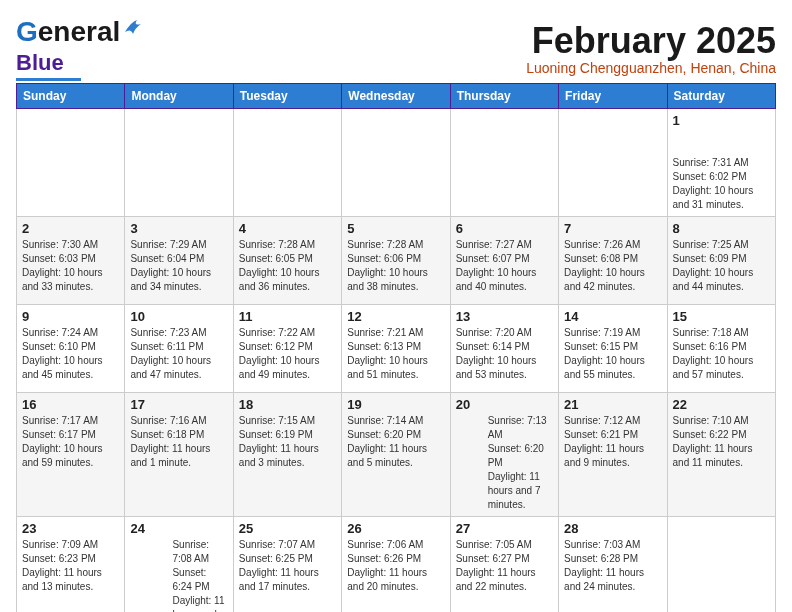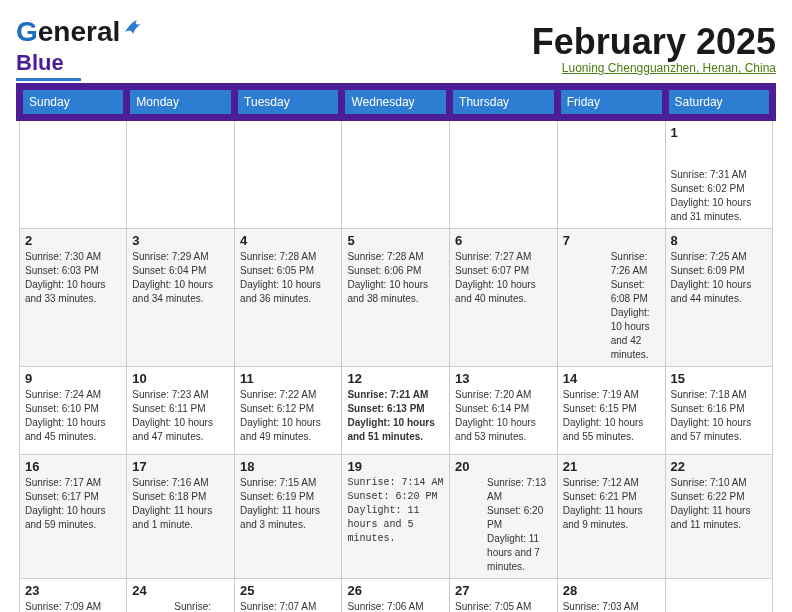--- a/index.html
+++ b/index.html
@@ -24,37 +24,36 @@
     .title-block {
       text-align: right;
     }
     .month-title {
       font-size: 36px;
       font-weight: bold;
       color: #1a1a1a;
       line-height: 1.1;
     }
     .location {
-      font-size: 12px;
-      color: #4d7c0f;
-      text-decoration: underline;
+      font-size: 14px;
+      color: #c2410c;
     }
     table {
       width: 100%;
       border-collapse: collapse;
       font-size: 11px;
     }
     thead tr th {
       background: #2d7dd2;
       color: #fff;
-      font-weight: normal;
+      font-weight: bold;
       text-align: left;
       padding: 5px 6px;
       font-size: 12px;
-      border: 7px solid #4c1d95;
+      border: 1px solid #4c1d95;
     }
     tbody tr td {
       border: 1px solid #ccc;
       vertical-align: top;
       padding: 4px 5px;
       height: 88px;
       width: 108px;
       color: #222;
       background: #fff;
     }
@@ -166,21 +165,21 @@
 Daylight: 10 hours and 38 minutes.</div>
         </td>
         <td>
           <span class="day-number">6</span>
           <div class="day-info" style="white-space: pre-line;">Sunrise: 7:27 AM
 Sunset: 6:07 PM
 Daylight: 10 hours and 40 minutes.</div>
         </td>
         <td>
           <span class="day-number">7</span>
-          <div class="day-info" style="white-space: pre-line; margin-left: 48px;">Sunrise: 7:26 AM
+          <div class="day-info" style="white-space: pre-line;">Sunrise: 7:26 AM
 Sunset: 6:08 PM
 Daylight: 10 hours and 42 minutes.</div>
         </td>
         <td>
           <span class="day-number">8</span>
           <div class="day-info" style="white-space: pre-line;">Sunrise: 7:25 AM
 Sunset: 6:09 PM
 Daylight: 10 hours and 44 minutes.</div>
         </td>
       </tr>
@@ -198,21 +197,21 @@
 Daylight: 10 hours and 47 minutes.</div>
         </td>
         <td>
           <span class="day-number">11</span>
           <div class="day-info" style="white-space: pre-line;">Sunrise: 7:22 AM
 Sunset: 6:12 PM
 Daylight: 10 hours and 49 minutes.</div>
         </td>
         <td>
           <span class="day-number">12</span>
-          <div class="day-info" style="white-space: pre-line; font-weight: bold;">Sunrise: 7:21 AM
+          <div class="day-info" style="white-space: pre-line;">Sunrise: 7:21 AM
 Sunset: 6:13 PM
 Daylight: 10 hours and 51 minutes.</div>
         </td>
         <td>
           <span class="day-number">13</span>
           <div class="day-info" style="white-space: pre-line;">Sunrise: 7:20 AM
 Sunset: 6:14 PM
 Daylight: 10 hours and 53 minutes.</div>
         </td>
         <td>
@@ -242,21 +241,21 @@
 Daylight: 11 hours and 1 minute.</div>
         </td>
         <td>
           <span class="day-number">18</span>
           <div class="day-info" style="white-space: pre-line;">Sunrise: 7:15 AM
 Sunset: 6:19 PM
 Daylight: 11 hours and 3 minutes.</div>
         </td>
         <td>
           <span class="day-number">19</span>
-          <div class="day-info" style="white-space: pre-line; font-family: Liberation Mono, monospace;">Sunrise: 7:14 AM
+          <div class="day-info" style="white-space: pre-line;">Sunrise: 7:14 AM
 Sunset: 6:20 PM
 Daylight: 11 hours and 5 minutes.</div>
         </td>
         <td>
           <span class="day-number">20</span>
           <div class="day-info" style="white-space: pre-line; margin-left: 32px;">Sunrise: 7:13 AM
 Sunset: 6:20 PM
 Daylight: 11 hours and 7 minutes.</div>
         </td>
         <td>

